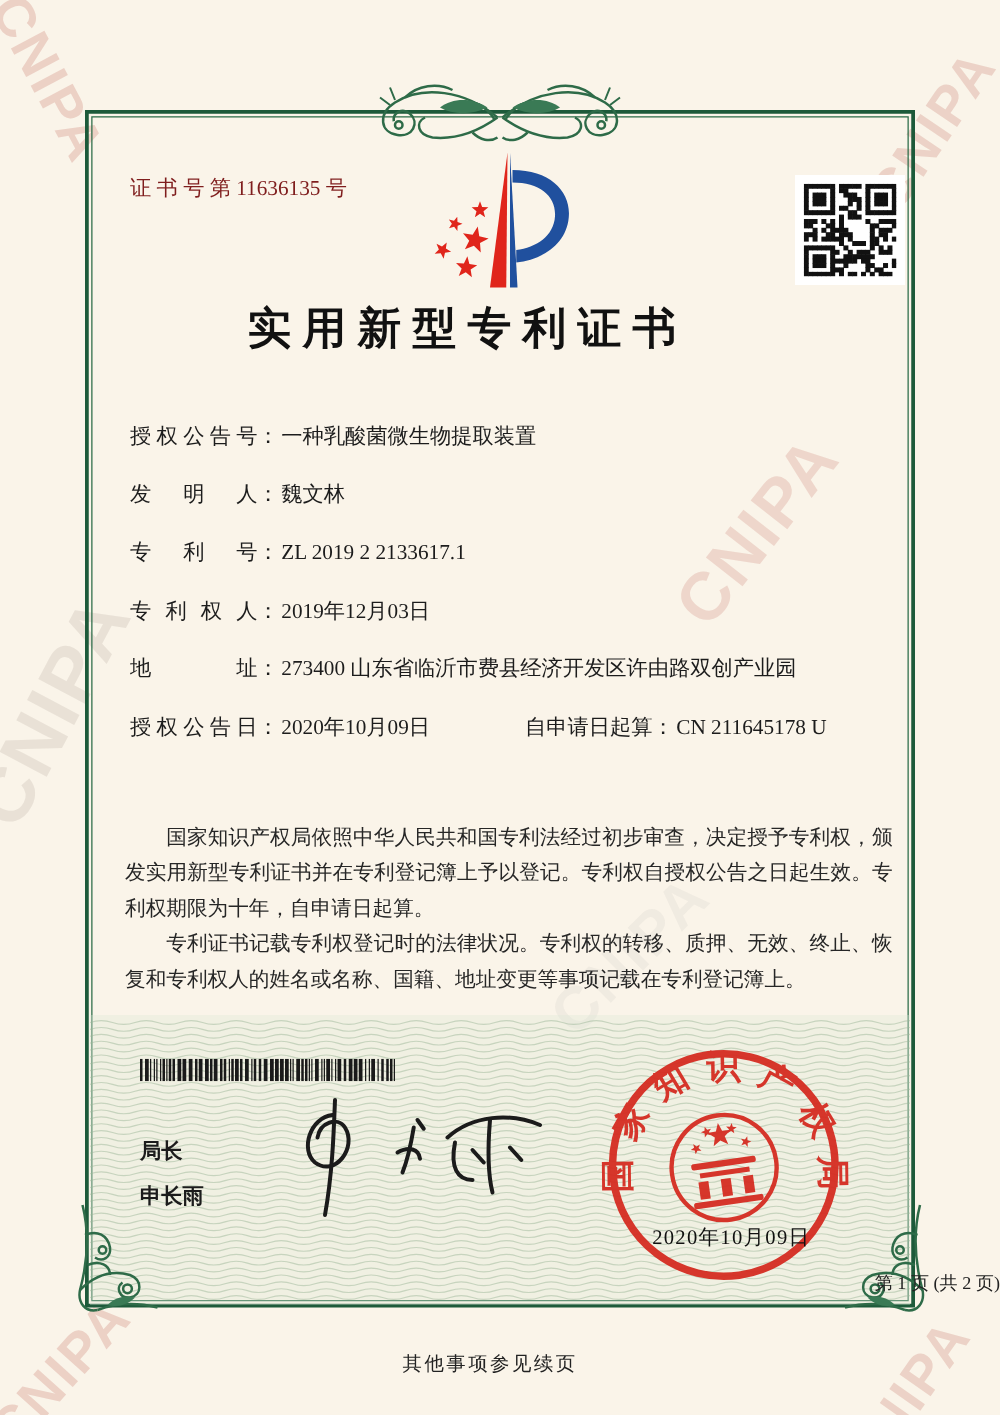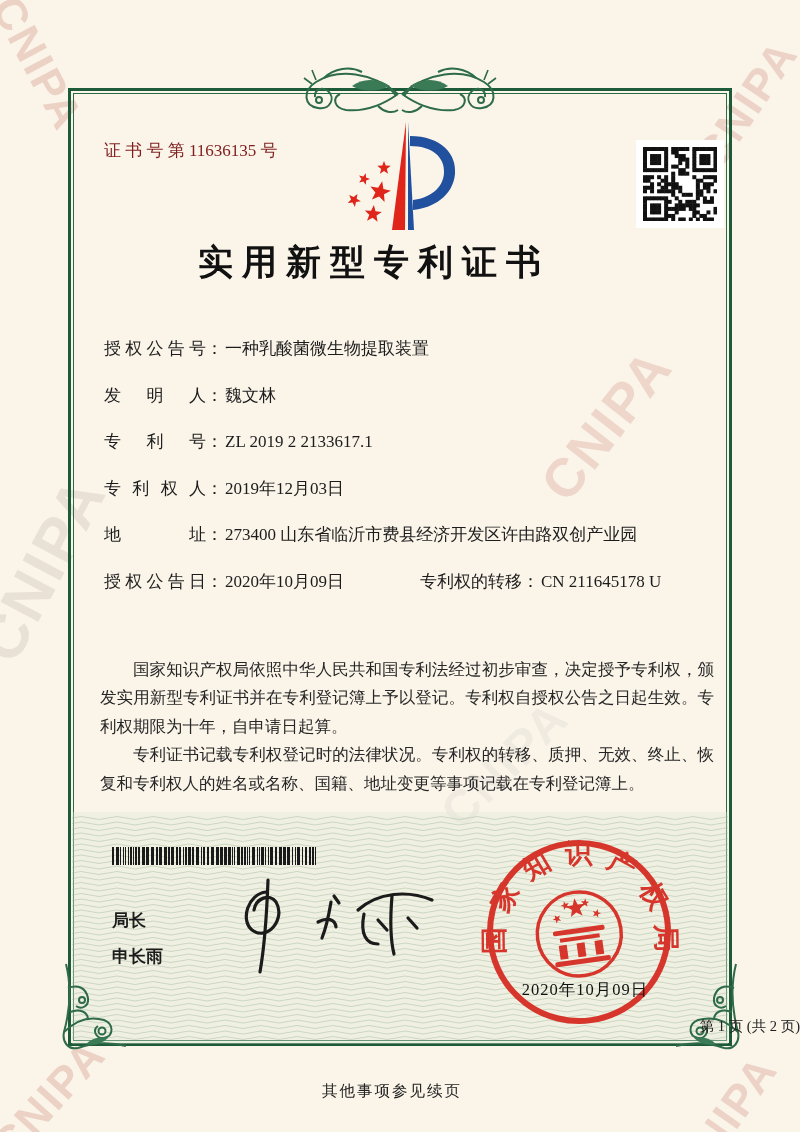--- a/index.html
+++ b/index.html
@@ -396,21 +396,21 @@
   </div>
   <div class="frow">
     <span class="flabel">专利权人</span><span class="fcolon">：</span><span class="fvalue">2019年12月03日</span>
   </div>
   <div class="frow">
     <span class="flabel">地址</span><span class="fcolon">：</span><span class="fvalue">273400 山东省临沂市费县经济开发区许由路双创产业园</span>
   </div>
   <div class="frow">
     <span class="flabel">授权公告日</span><span class="fcolon">：</span><span class="fvalue">2020年10月09日</span>
     <span class="grant2">
-      <span class="flabel">专利权的转移</span><span class="fcolon">：</span><span class="fvalue">CN 211645178 U</span>
+      <span class="flabel">自申请日起算</span><span class="fcolon">：</span><span class="fvalue">CN 211645178 U</span>
     </span>
   </div>
 </div>
 
 <div class="paras">
   <p>国家知识产权局依照中华人民共和国专利法经过初步审查，决定授予专利权，颁发实用新型专利证书并在专利登记簿上予以登记。专利权自授权公告之日起生效。专利权期限为十年，自申请日起算。</p>
   <p>专利证书记载专利权登记时的法律状况。专利权的转移、质押、无效、终止、恢复和专利权人的姓名或名称、国籍、地址变更等事项记载在专利登记簿上。</p>
 </div>
 
 <svg id="barcode" width="212" height="18">

